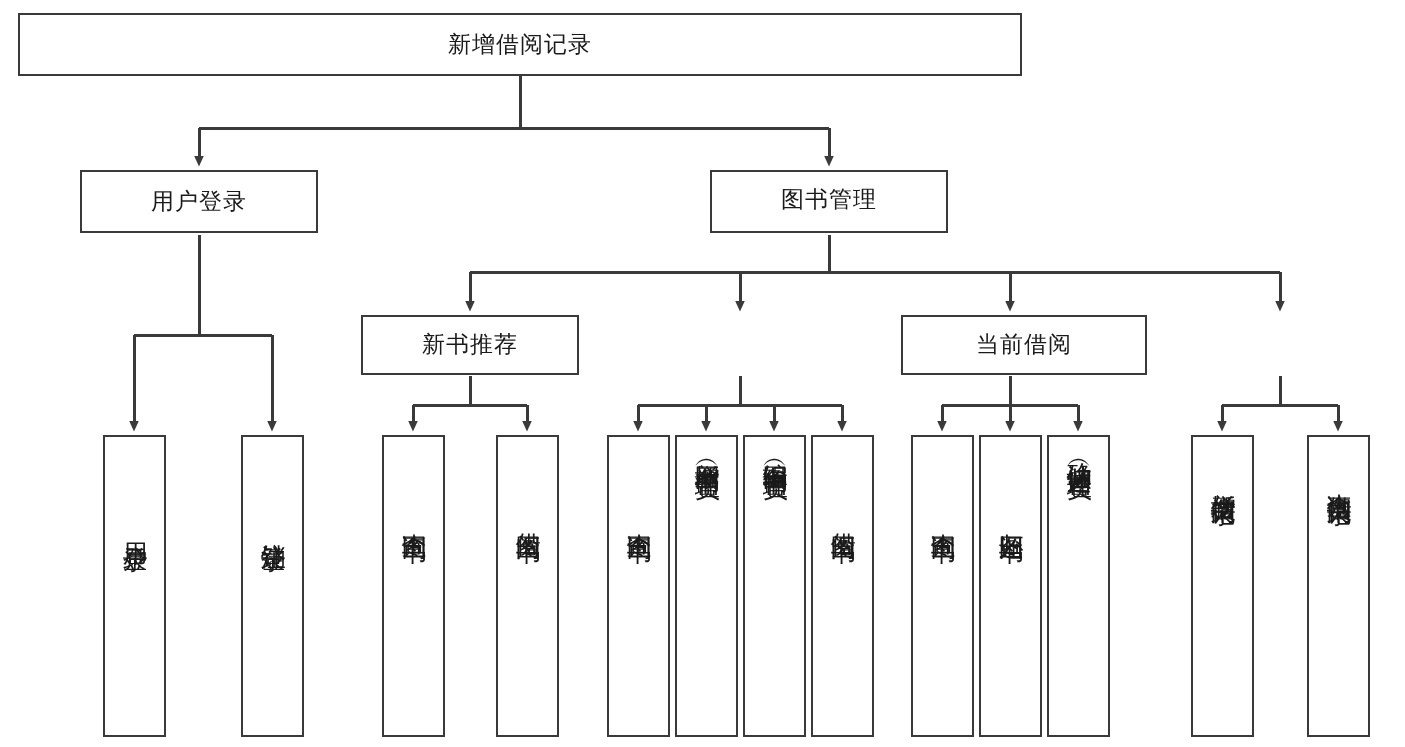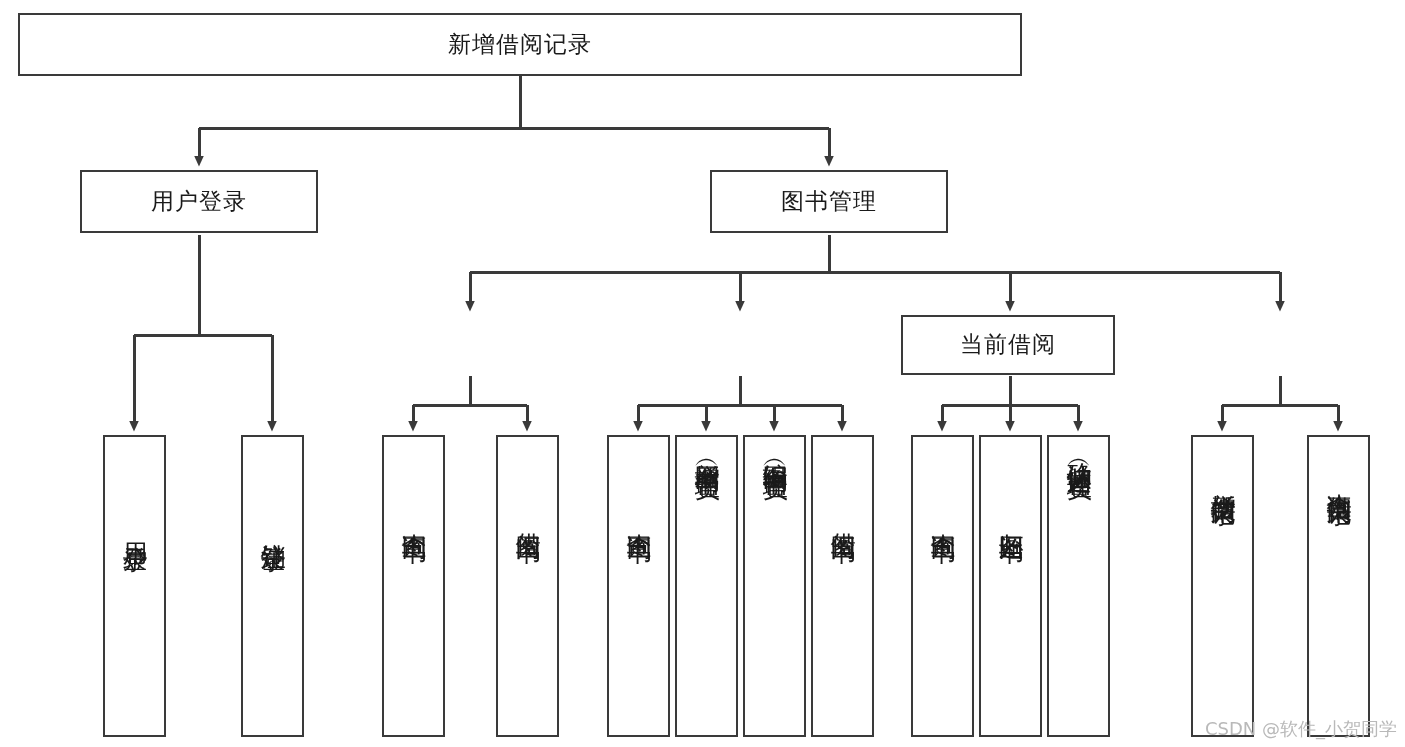--- a/index.html
+++ b/index.html
@@ -129,27 +129,30 @@
   </svg>
 
   <div class="node horizontal root" style="left:18px; top:13px; width:1004px; height:63px;">
     <span>新增借阅记录</span>
   </div>
 
   <div class="node horizontal" style="left:80px; top:170px; width:238px; height:63px;">
     <span>用户登录</span>
   </div>
 
-  <div class="node horizontal" style="left:710px; top:170px; width:238px; height:63px;">
+  <div class="node horizontal" style="left:710px; top:170px; width:238px; height:63px;font-family:Liberation Mono, monospace;">
     <span>图书管理</span>
   </div>
 
-
-
-  <div class="node horizontal" style="left:901px; top:315px; width:214px; height:60px;">
+  <div class="node horizontal" style="left:361px; top:315px; width:218px; height:60px;">
+    <span>新书推荐</span>
+  </div>
+
+
+  <div class="node horizontal" style="left:901px; top:315px; width:246px; height:60px;">
     <span>当前借阅</span>
   </div>
 
 
   <div class="node vertical" style="left:103px; top:435px; width:63px; height:302px;">
     <span class="vtext" style="margin-top:80px;">用户登录</span>
   </div>
 
   <div class="node vertical" style="left:241px; top:435px; width:63px; height:302px;">
     <span class="vtext" style="margin-top:80px;">注销登录</span>
@@ -192,15 +195,14 @@
   </div>
 
   <div class="node vertical" style="left:1191px; top:435px; width:63px; height:302px;">
     <span class="vtext" style="margin-top:30px;">新增借阅记录</span>
   </div>
 
   <div class="node vertical" style="left:1307px; top:435px; width:63px; height:302px;">
     <span class="vtext" style="margin-top:30px;">查询借阅记录</span>
   </div>
 
-  <div class="watermark">CSDN @软件_小贺同学</div>
 
 </div>
 
 </body></html>

